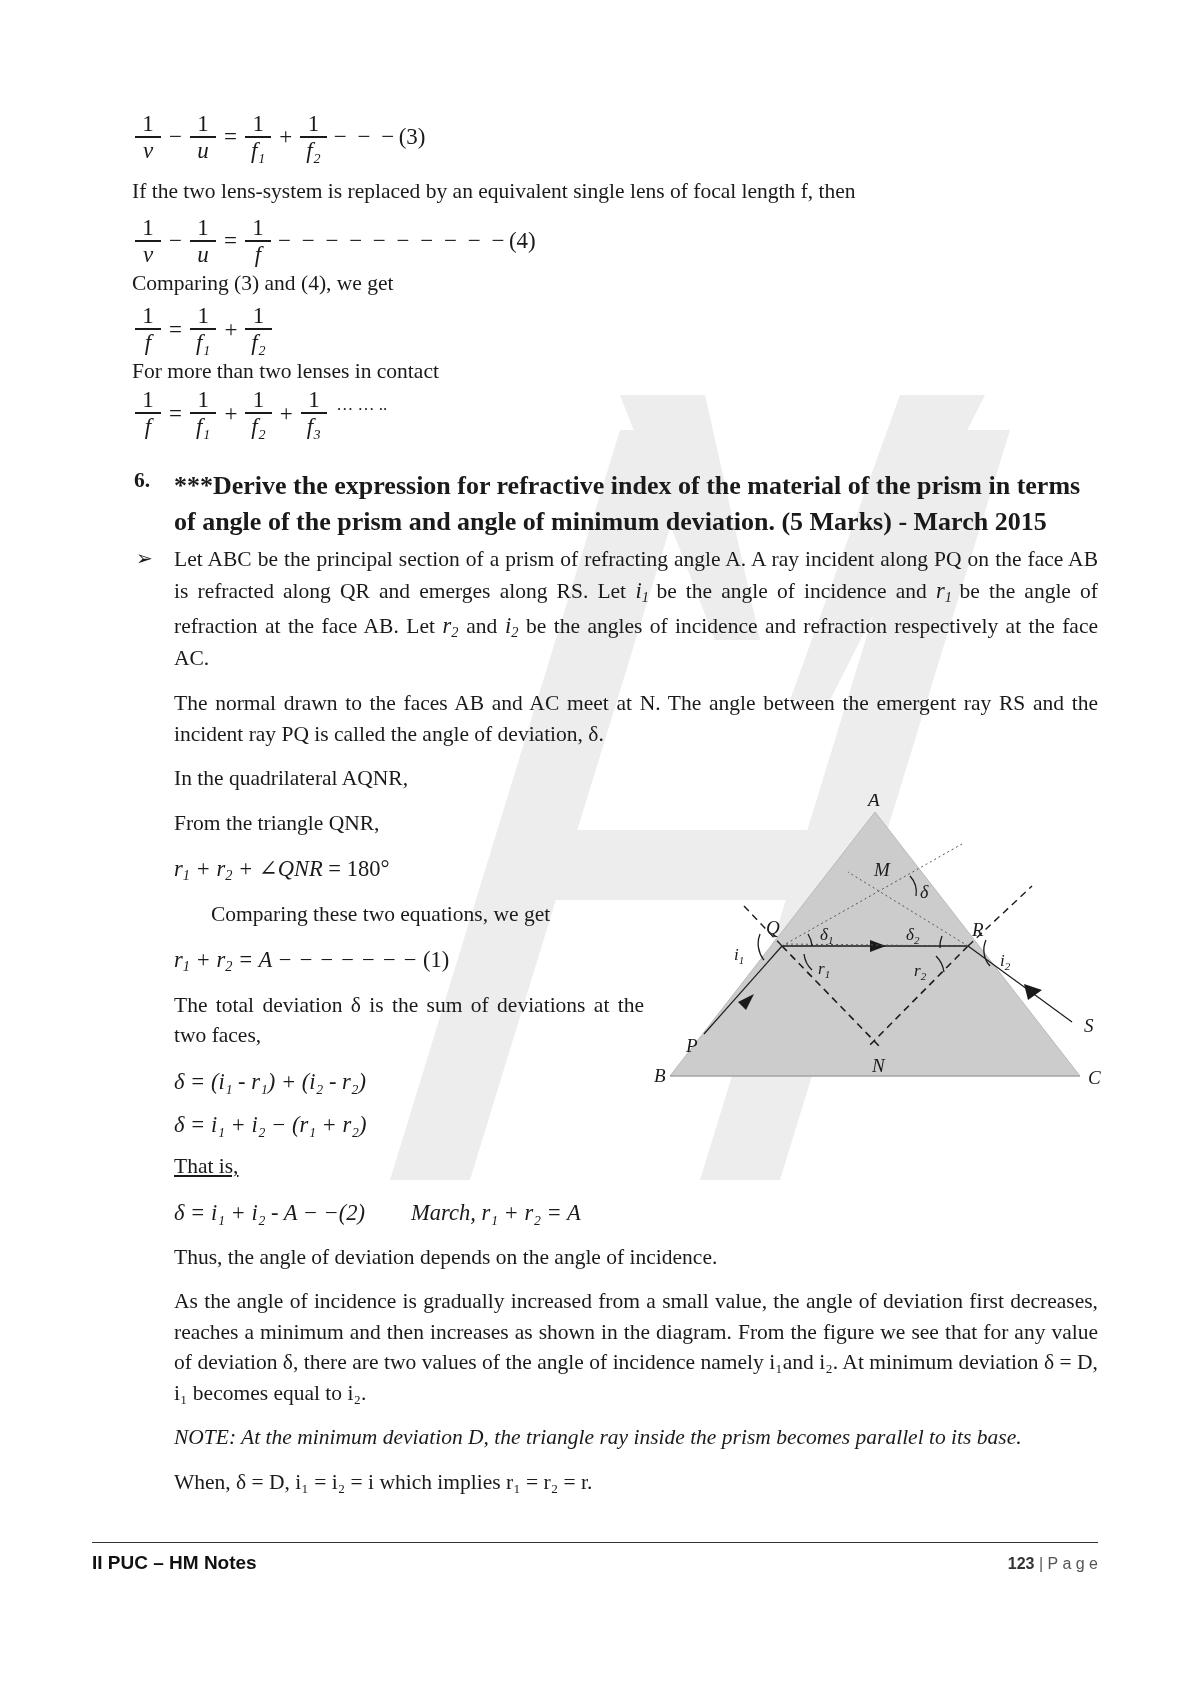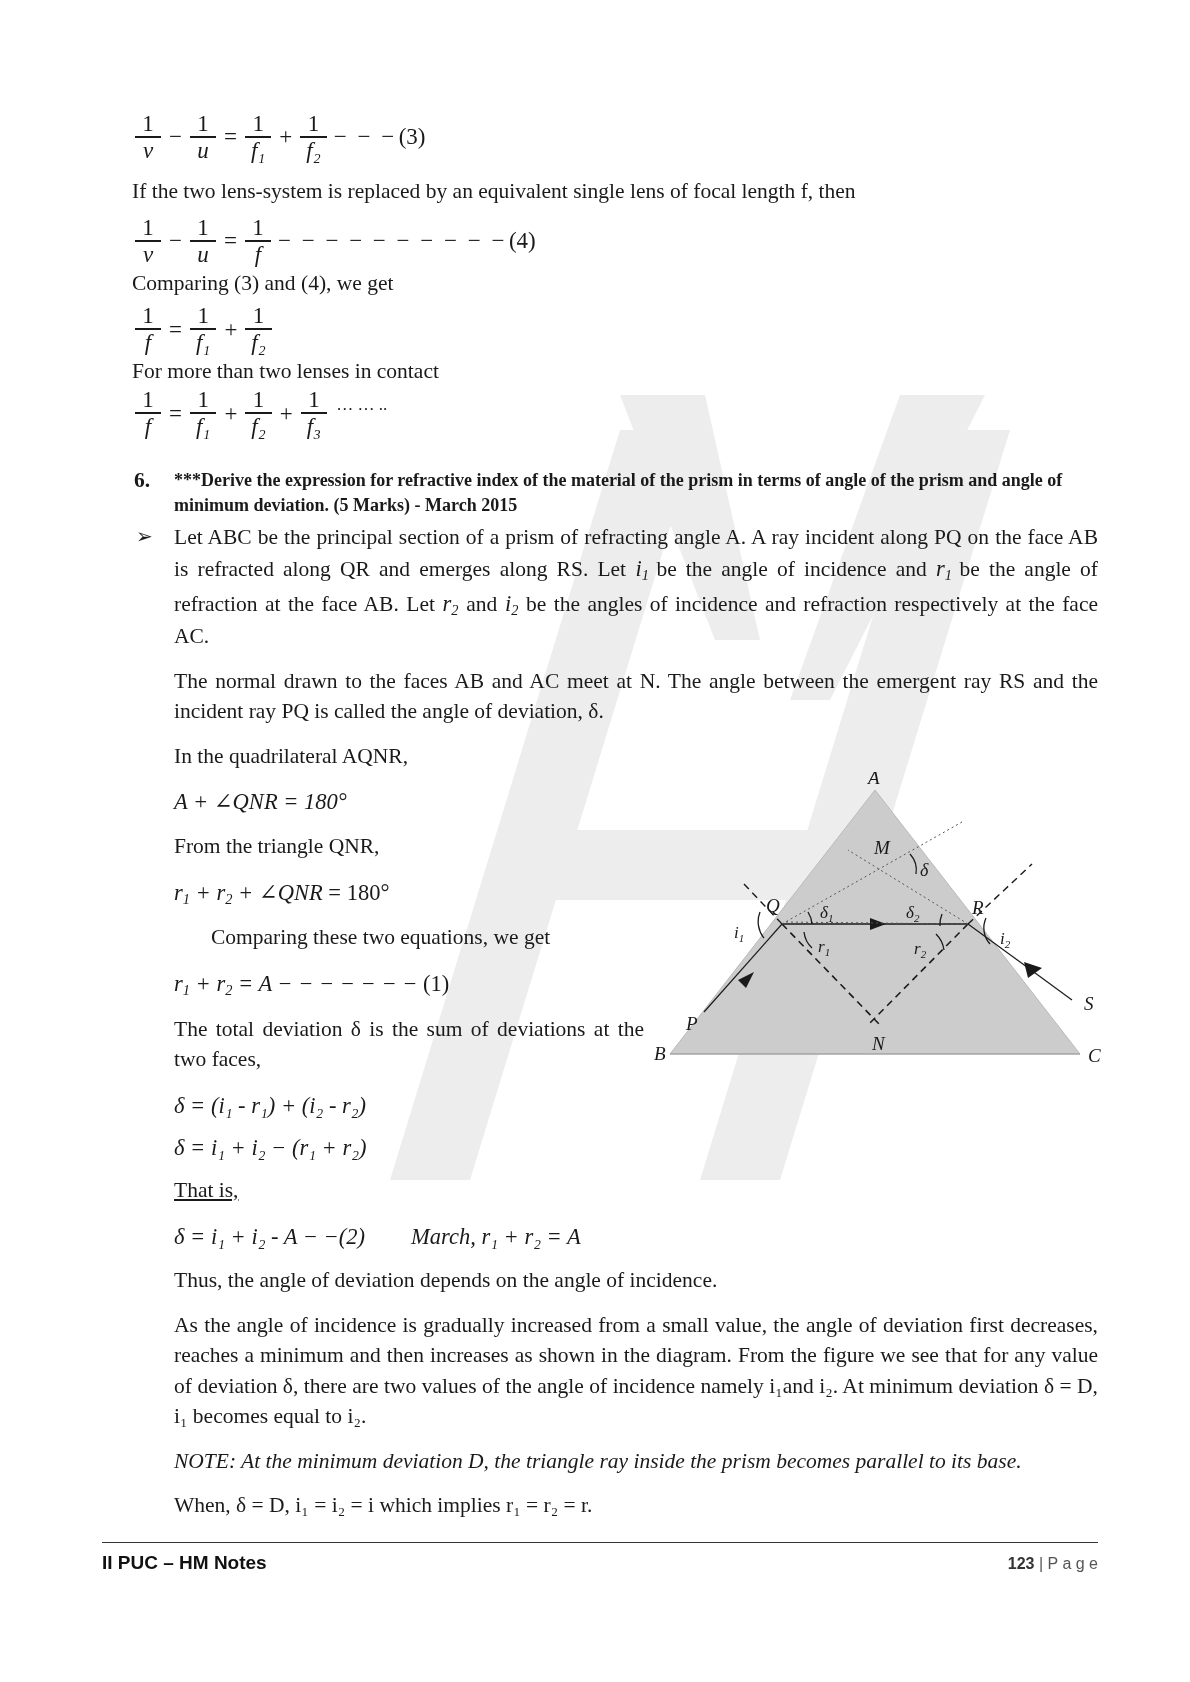--- a/index.html
+++ b/index.html
@@ -113,21 +113,21 @@
   }
   .qnum {
     font-weight: bold;
     font-size: 21.5px;
     width: 42px;
     flex: none;
     padding-left: 2px;
   }
   .qtext {
     font-weight: bold;
-    font-size: 18px;
+    font-size: 26px;
     line-height: 1.38;
     flex: 1;
     font-family: Liberation Serif, serif;
   }
 
   .bullet-block {
     display: flex;
     margin: 4px 0 0 0;
     align-items: flex-start;
   }
@@ -150,21 +150,21 @@
     width: 470px;
     height: 300px;
     z-index: 3;
   }
 
   .narrow { width: 470px; }
 
   
   .footer {
     position: absolute;
-    left: 102px; right: 92px;
+    left: 92px; right: 92px;
     bottom: 108px;
     border-top: 1.6px solid #333;
     padding-top: 9px;
     display: flex;
     justify-content: space-between;
     align-items: baseline;
     z-index: 4;
   }
   .footer-left {
     font-family: "Liberation Sans", sans-serif;
@@ -367,21 +367,20 @@
               <text x="254" y="146" font-size="17">δ<tspan font-size="11" dy="4">2</tspan></text>
               <text x="268" y="104" font-size="18">δ</text>
             </g>
           </svg>
         </div>
 
         <div class="narrow">
 
           <p class="para spaced">In the quadrilateral AQNR,</p>
 
-          <p class="math">A + ∠QNR = 180°</p>
 
           <p class="para spaced" style="margin-top:12px;">From the triangle QNR,</p>
 
           <p class="math">
             <span>r<sub>1</sub> + r<sub>2</sub> + <span class="up">∠</span>QNR <span class="up">=</span> <span class="num">180°</span></span>
           </p>
 
           <p class="para spaced" style="margin-top:12px;margin-left:37px;">Comparing these two equations, we get</p>
 
           <p class="math">

